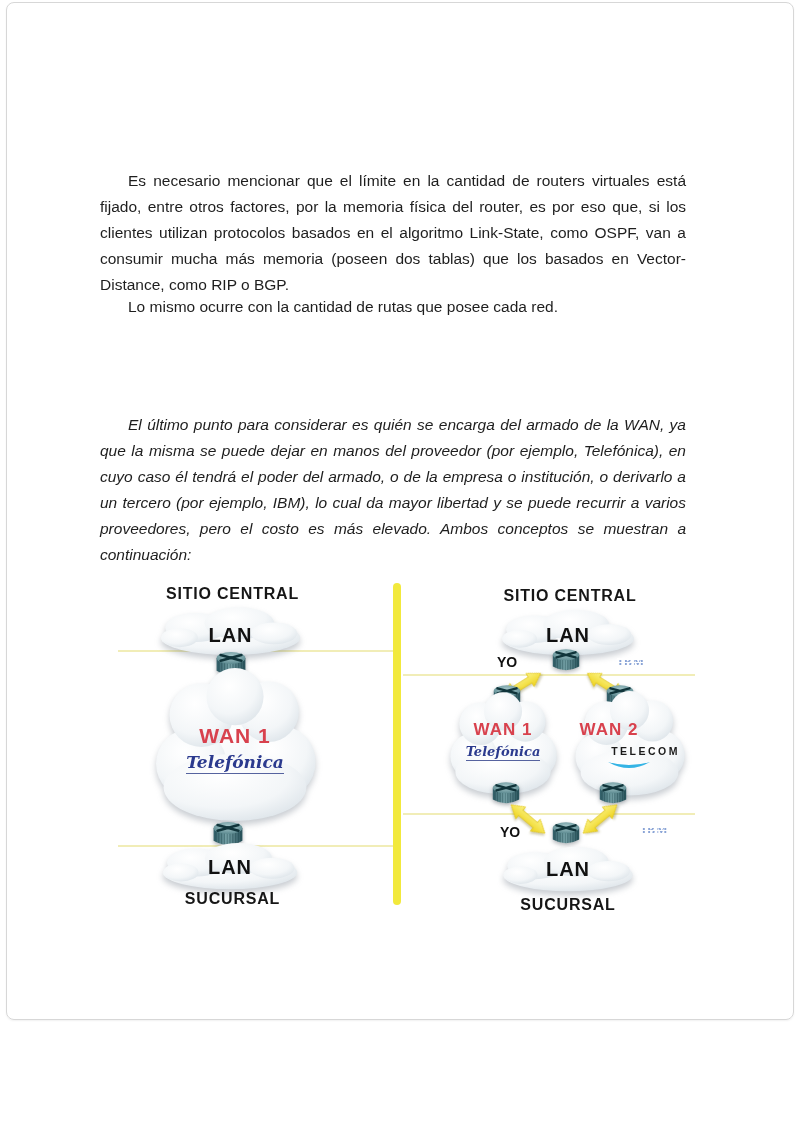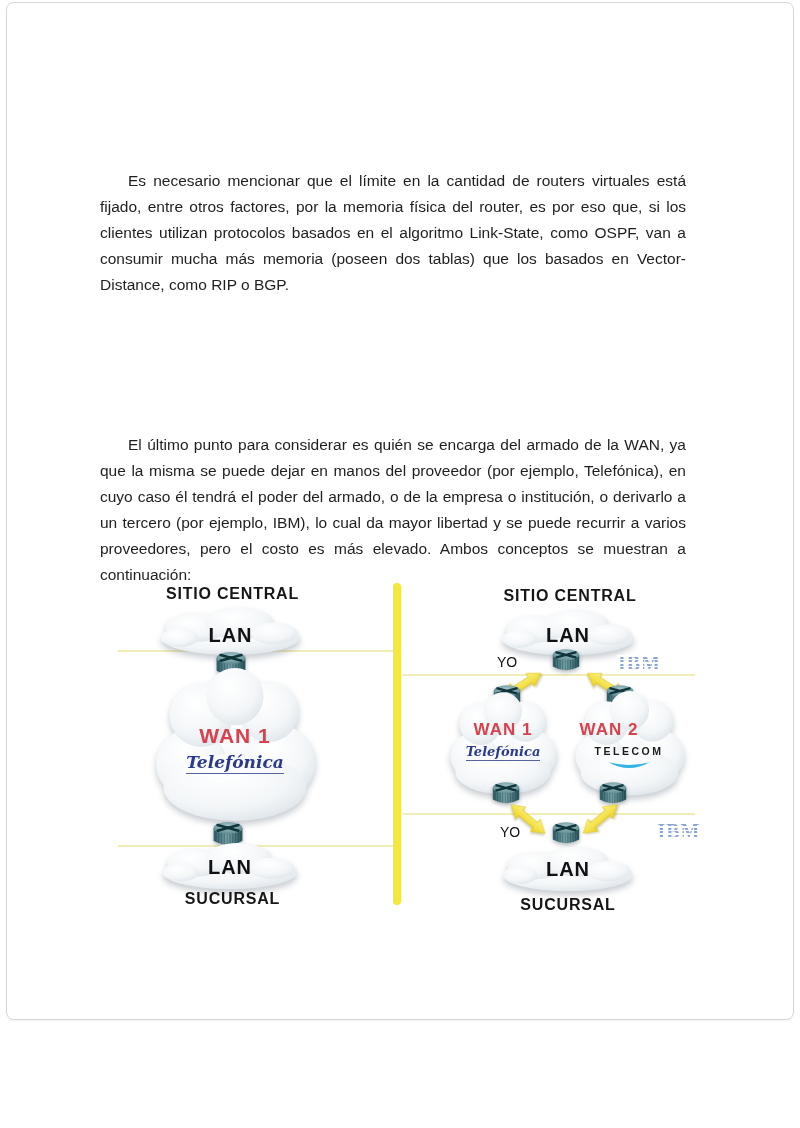--- a/index.html
+++ b/index.html
@@ -9,39 +9,39 @@
         border:1px solid #d7d7d7;border-radius:8px;pointer-events:none;
         box-shadow:0 1px 2px rgba(0,0,0,0.06);}
   .body-text{position:absolute;left:100px;width:586px;margin:0;
         font-size:15.5px;line-height:26px;color:#1e1e1e;text-align:justify;
         text-indent:28px;}
   .p1{top:168px;}
   .p2{top:294px;text-align:left;}
   .heading{position:absolute;left:100px;top:358px;margin:0;
         font-variant:small-caps;font-size:27px;font-weight:700;
         letter-spacing:1px;color:#2d5c8e;}
-  .p3{top:432px;}
+  .p3{top:412px;font-style:italic;}
 
   .abs{position:absolute;}
   .ctr{text-align:center;}
   .diagram-label{font-size:16px;font-weight:700;color:#161616;letter-spacing:0.8px;}
   .lan-label{font-size:20px;font-weight:700;color:#111;letter-spacing:1px;}
   .wan-name{font-weight:700;color:#d8414d;letter-spacing:1px;}
   .wan-name.big{font-size:21px;}
   .wan-name.sm{font-size:17px;}
   .telefonica{font-family:"DejaVu Serif",serif;font-style:italic;font-weight:700;
         color:#2b3a8e;}
   .telefonica .underline{display:inline-block;border-bottom:1.5px solid #56639f;
         padding-bottom:1px;}
   .telefonica.big{font-size:17px;}
   .telefonica.sm{font-size:13px;}
   .telecom{font-size:10.5px;font-weight:700;letter-spacing:2.5px;color:#1b1b1b;}
-  .yo-label{font-size:14px;font-weight:400;color:#111;}
+  .yo-label{font-size:14px;font-weight:700;color:#111;}
   .ibm-logo{position:relative;display:inline-block;
-        font-family:"Liberation Serif",serif;font-weight:900;font-size:20px;
+        font-family:"Liberation Serif",serif;font-weight:900;font-size:12px;
         letter-spacing:1px;color:#8aa4d6;}
   .ibm-logo::after{content:"";position:absolute;left:-1px;right:-1px;top:1px;bottom:1px;
         background:repeating-linear-gradient(to bottom,transparent 0 2px,#ffffff 2px 3.5px);}
   .divider{position:absolute;left:393px;top:583px;width:8px;height:322px;
         background:#f2e93c;border-radius:4px;}
   .hline{position:absolute;height:2px;background:#f1edb7;}
   .cloud-svg{filter:drop-shadow(0 4px 3px rgba(100,112,126,0.35));}
   .router-svg{filter:drop-shadow(0 2px 2px rgba(60,70,80,0.4));}
   .arrow-svg{filter:drop-shadow(1px 2px 1px rgba(120,110,30,0.35));}
 </style>
@@ -106,20 +106,21 @@
         <path d="M17 12.5 L43 19.5 M43 12.5 L17 19.5" stroke="#10343a" stroke-width="3.2" stroke-linecap="round" fill="none"></path>
       </symbol>
 
       <symbol id="darrow" viewBox="0 0 100 44">
         <path d="M4 22 L30 6 L30 15 L70 15 L70 6 L96 22 L70 38 L70 29 L30 29 L30 38 Z" fill="url(#ygrad)" stroke="#e3c615" stroke-width="1.5"></path>
       </symbol>
     </defs>
   </svg>
 
   <p class="body-text p1">Es necesario mencionar que el límite en la cantidad de routers virtuales está fijado, entre otros factores, por la memoria física del router, es por eso que, si los clientes utilizan protocolos basados en el algoritmo Link-State, como OSPF, van a consumir mucha más memoria (poseen dos tablas) que los basados en Vector-Distance, como RIP o BGP.</p>
+  <p class="body-text p2">Lo mismo ocurre con la cantidad de rutas que posee cada red.</p>
   <p class="body-text p3">El último punto para considerar es quién se encarga del armado de la WAN, ya que la misma se puede dejar en manos del proveedor (por ejemplo, Telefónica), en cuyo caso él tendrá el poder del armado, o de la empresa o institución, o derivarlo a un tercero (por ejemplo, IBM), lo cual da mayor libertad y se puede recurrir a varios proveedores, pero el costo es más elevado. Ambos conceptos se muestran a continuación:</p>
 
   <div class="abs" style="left:0;top:0;width:800px;height:1128px;">
 
     
     <div class="hline" style="left:118px;top:650px;width:275px;"></div>
     <div class="hline" style="left:118px;top:845px;width:275px;"></div>
     <div class="hline" style="left:403px;top:674px;width:292px;"></div>
     <div class="hline" style="left:403px;top:813px;width:292px;"></div>
 
@@ -191,21 +192,21 @@
       </svg>
 
     
     <svg class="abs router-svg" style="left:598px;top:679px;" width="44" height="34">
         <use href="#router-sym" xlink:href="#router-sym"></use>
       </svg>
     <svg class="abs cloud-svg" style="left:572px;top:686px;" width="115" height="118" preserveAspectRatio="none">
         <use href="#cloud-round" xlink:href="#cloud-round"></use>
       </svg>
     <div class="abs ctr wan-name sm" style="left:558px;top:720px;width:102px;">WAN 2</div>
-    <div class="abs ctr telecom" style="left:578px;top:745px;width:102px;">TELECOM</div>
+    <div class="abs ctr telecom" style="left:578px;top:745px;width:102px;text-align:right;">TELECOM</div>
     <svg class="abs" style="left:606px;top:759px;" width="46" height="13">
         <path d="M2 3 Q23 15 44 3 Q23 9 2 3 Z" fill="#35b4e5"></path>
       </svg>
     <svg class="abs router-svg" style="left:591px;top:776px;" width="44" height="34">
         <use href="#router-sym" xlink:href="#router-sym"></use>
       </svg>
 
     
     <svg class="abs arrow-svg" style="left:504px;top:806px;transform:rotate(40deg);" width="48" height="26">
         <use href="#darrow" xlink:href="#darrow"></use>

